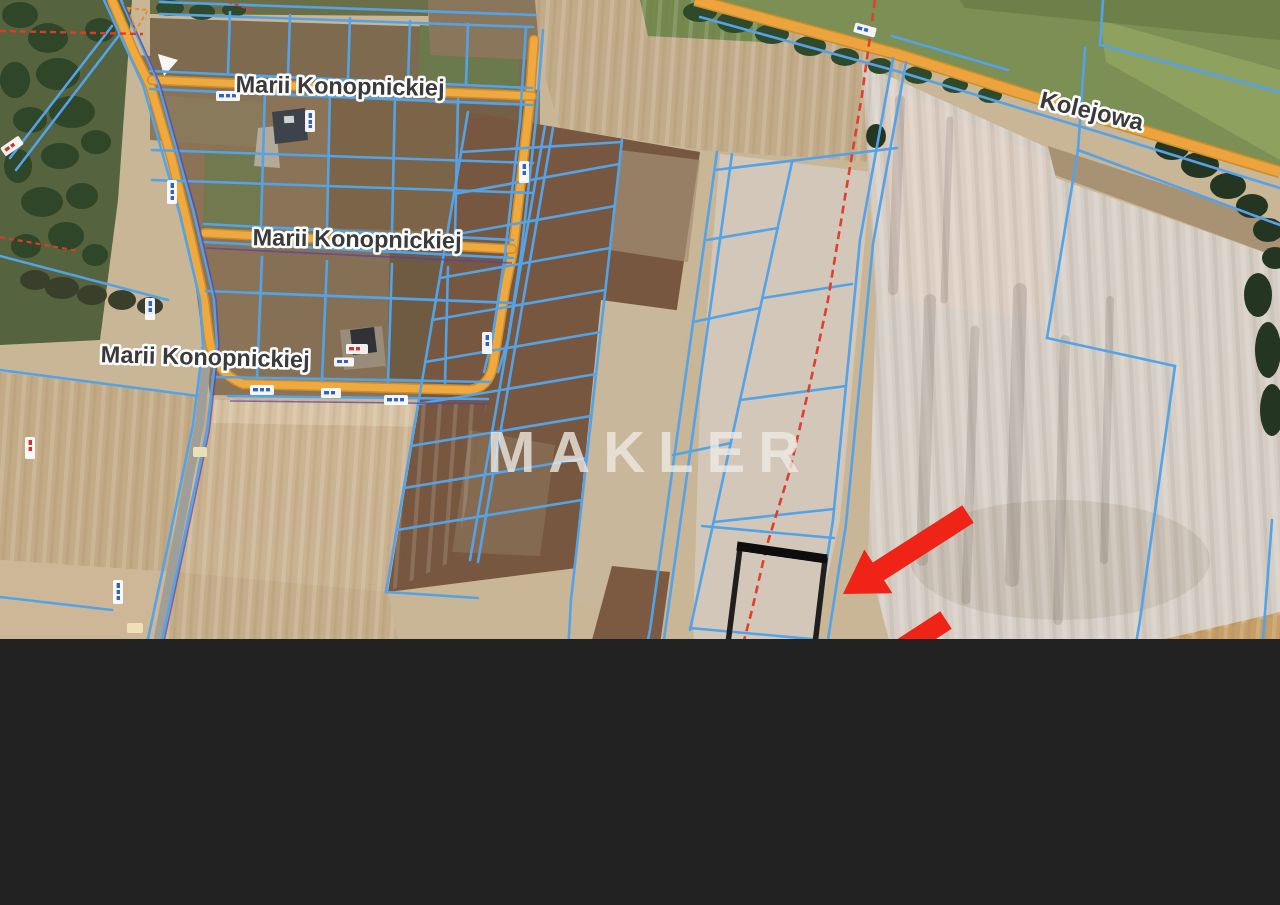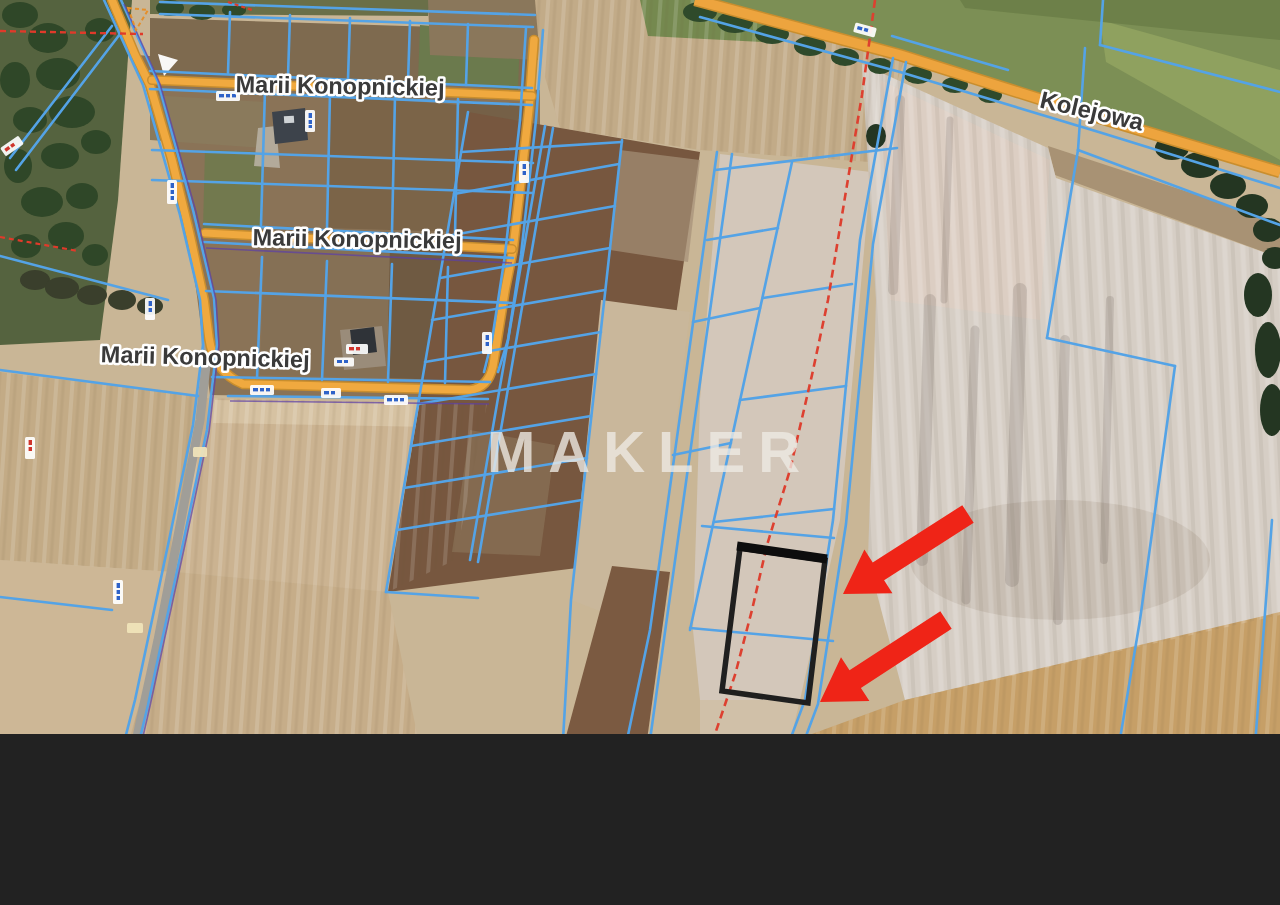--- a/index.html
+++ b/index.html
@@ -1,16 +1,16 @@
 <!DOCTYPE html>
 <html><head>
 <meta charset="utf-8">
 <style>
   html,body{margin:0;padding:0;background:#222;}
-  .stage{width:1280px;height:734px;position:relative;overflow:hidden;}
+  .stage{width:1280px;height:639px;position:relative;overflow:hidden;}
   svg{display:block;}
   .street-label{font-family:"Liberation Sans",sans-serif;font-weight:bold;font-size:23.5px;
     fill:#3a3a3a;stroke:#ffffff;stroke-width:5px;paint-order:stroke;stroke-linejoin:round;
     text-anchor:middle;}
   .watermark-text{font-family:"Liberation Sans",sans-serif;font-weight:bold;font-size:58px;
     letter-spacing:13px;fill:rgba(238,234,228,0.78);text-anchor:middle;}
   .bluelines{stroke:#54a3e6;stroke-width:2.6;fill:none;stroke-linecap:round;}
   .violet{stroke:#5b3fa8;stroke-width:1.6;fill:none;opacity:.7;}
 </style>
 </head>

